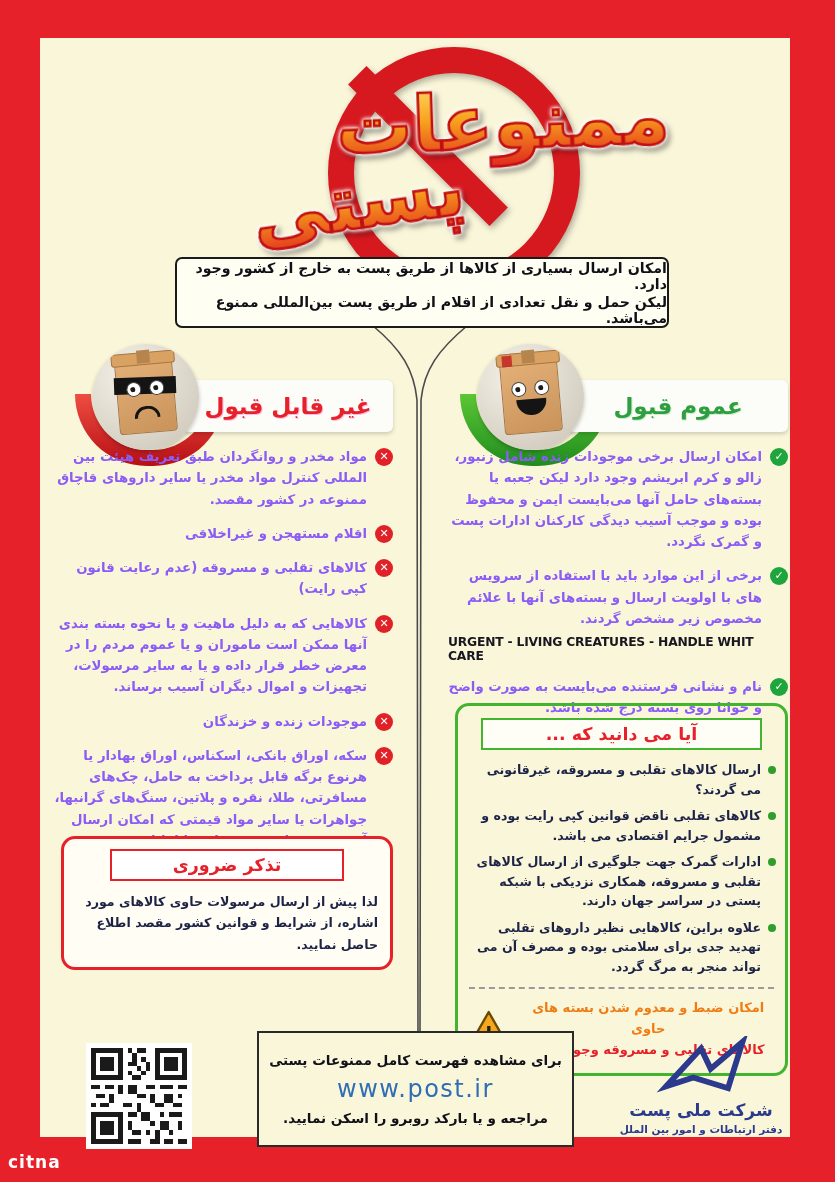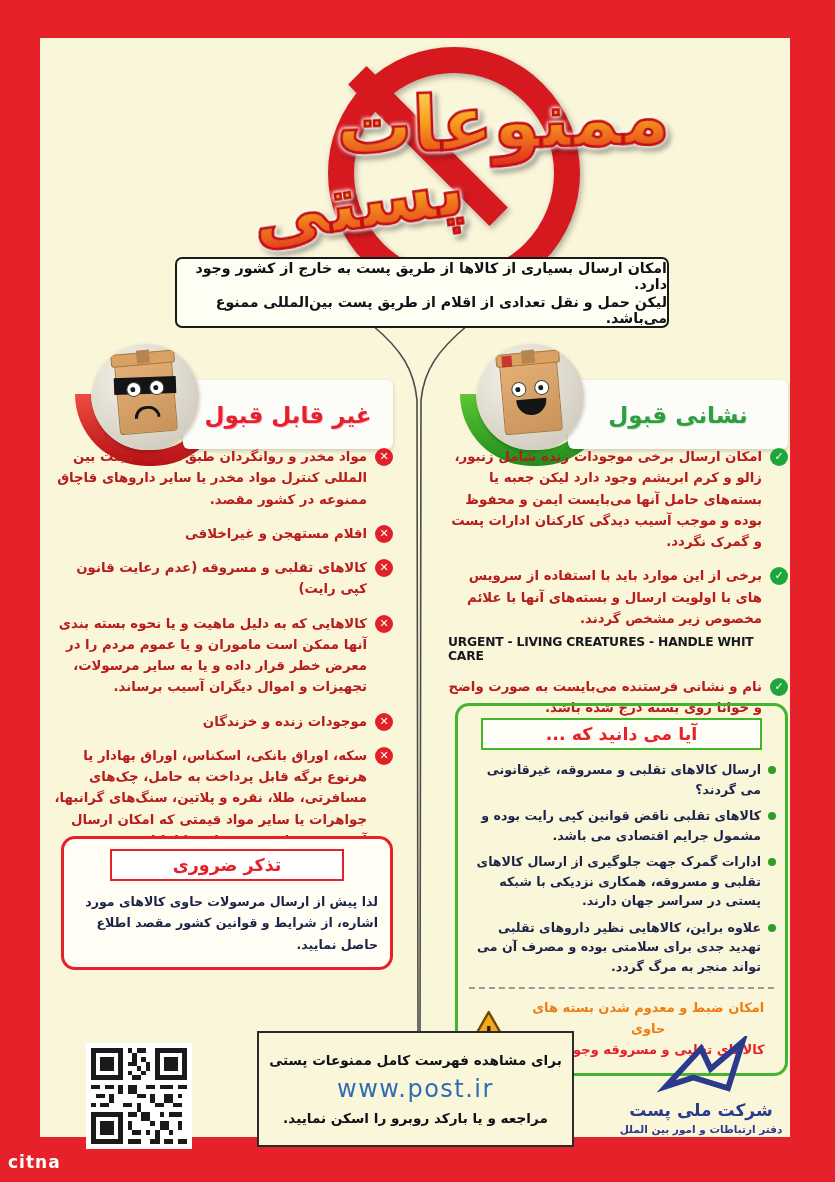--- a/index.html
+++ b/index.html
@@ -31,21 +31,21 @@
     border:2.5px solid #1a1a1a;border-radius:7px;display:flex;flex-direction:column;
     justify-content:center;align-items:flex-start;direction:rtl;z-index:3;}
   .intro p{margin:1px 0;font-weight:bold;font-size:14.2px;color:#101018;}
 
   .divider{position:absolute;left:0;top:0;pointer-events:none;}
 
   
   .sec-header{position:absolute;top:314px;height:110px;}
   .sh-left{left:23px;width:330px;}
   .sh-right{left:408px;width:340px;}
-  .banner{position:absolute;left:120px;right:0;top:28px;height:69px;background:#fcfcf8;
+  .banner{position:absolute;left:120px;right:0;top:28px;height:52px;background:#fcfcf8;
     border-radius:6px;box-shadow:0 2px 4px rgba(0,0,0,.18);display:flex;align-items:center;
     justify-content:center;direction:rtl;}
   .banner-text{font-weight:bold;font-size:23px;letter-spacing:-.5px;}
   .bt-red{color:#e62129;text-shadow:1px 1px 0 #fbd;}
   .bt-green{color:#2f9e41;text-shadow:1px 1px 0 #cec;}
   .swoosh{position:absolute;left:12px;top:42px;width:150px;height:72px;
     border-radius:0 0 78px 78px;overflow:hidden;}
   .swoosh.red{background:linear-gradient(180deg,#ef4d42,#b60f14);}
   .swoosh.green{background:linear-gradient(180deg,#5cc634,#1f8c1e);}
   .swoosh::after{content:"";position:absolute;left:16px;right:16px;top:0;height:56px;
@@ -73,21 +73,21 @@
   
   .plist{list-style:none;margin:0;padding:0;position:absolute;display:flex;flex-direction:column;
     gap:13px;direction:rtl;}
   .list-left{left:12px;top:408px;width:341px;}
   .list-right{left:408px;top:408px;width:340px;}
   .plist li{display:flex;gap:8px;align-items:flex-start;}
   .mark{flex:0 0 auto;width:18px;height:18px;border-radius:50%;color:#fff;font-size:11px;
     line-height:18px;text-align:center;font-weight:bold;margin-top:2px;}
   .mark.ok{background:#1ea53c;}
   .mark.x{background:#e02127;}
-  .txt{font-weight:bold;font-size:13.3px;line-height:1.6;color:#b91c1c;text-align:right;}
+  .txt{font-weight:bold;font-size:13.3px;line-height:1.6;color:#8b5cf6;text-align:right;}
   .eng-label{direction:ltr;text-align:left;font-weight:bold;font-size:12.3px;color:#17171f;
     margin:-7px 26px 0 0;letter-spacing:-.2px;}
 
   
   .dyk{position:absolute;left:415px;top:665px;width:333px;box-sizing:border-box;
     border:3.5px solid #43b42e;border-radius:14px;padding:10px 9px 12px;}
   .box-title{border:2px solid #43b42e;background:#fffef6;color:#e62129;font-weight:bold;
     font-size:17.5px;text-align:center;padding:4px 0;margin:2px 14px 10px;direction:rtl;}
   .dyk-list{list-style:none;margin:0;padding:0;direction:rtl;display:flex;flex-direction:column;gap:7px;}
   .dyk-list li{display:flex;gap:7px;align-items:flex-start;}
@@ -158,21 +158,21 @@
               <span class="pupil"></span>
             </span>
           <div class="frown"></div>
         </div>
       </div>
     </div>
 
     <div class="sec-header sh-right">
       <div class="swoosh green"></div>
       <div class="banner">
-        <span class="banner-text bt-green">نشانی قبول</span>
+        <span class="banner-text bt-green">عموم قبول</span>
       </div>
       <div class="char-circle">
         <div class="boxchar happy">
           <div class="lid"></div>
             <div class="tape"></div>
             <div class="stamp"></div>
           <span class="eye l">
               <span class="pupil"></span>
             </span>
           <span class="eye r">

